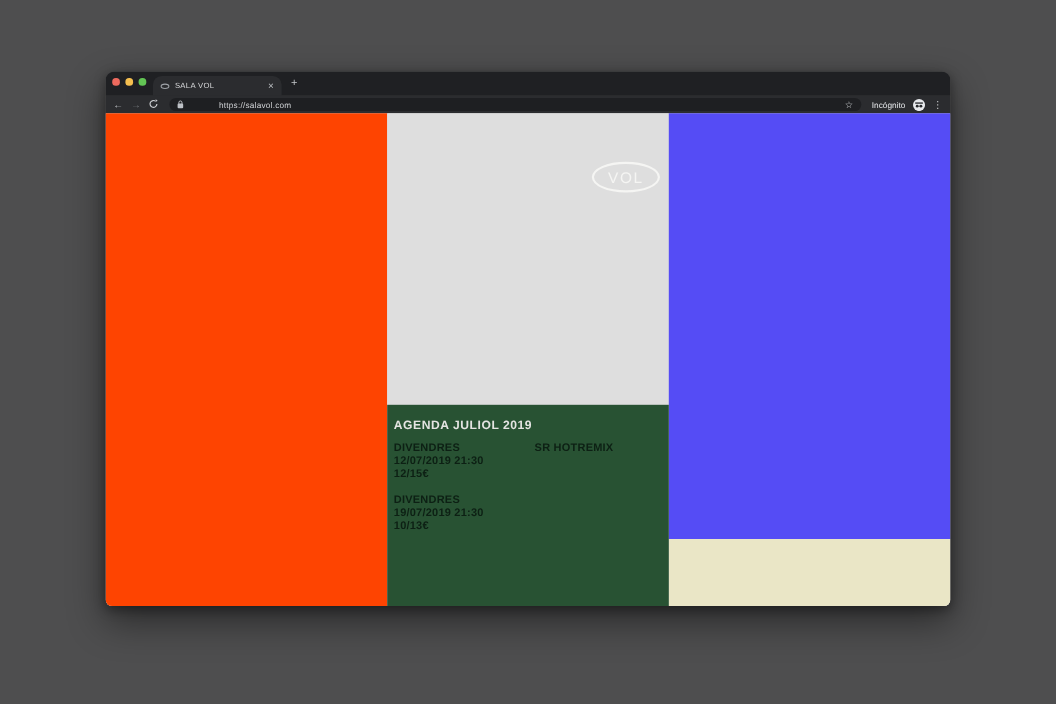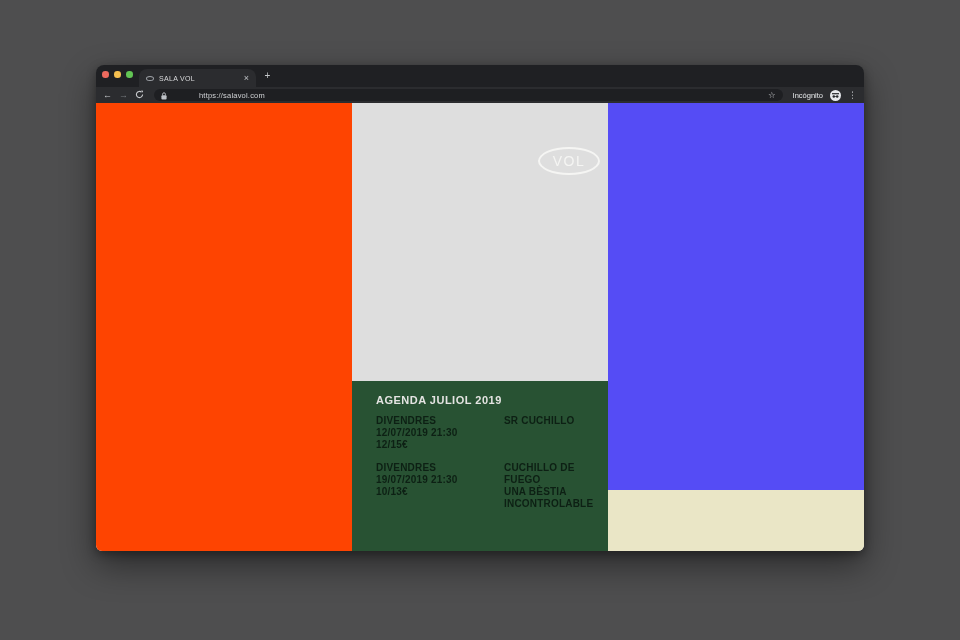--- a/index.html
+++ b/index.html
@@ -31,22 +31,22 @@
     align-items:center;padding:0 7px;gap:4px;margin:0 3px;}
   .url{font-size:7.5px;color:#D0D2D5;letter-spacing:.2px;white-space:nowrap;padding-left:28px;}
   .omni-star{margin-left:auto;font-size:8.5px;color:#C8CACD;line-height:1;}
   .incog-label{font-size:7.5px;color:#E6E8EA;white-space:nowrap;}
   .menu-dots{font-size:9px;color:#C8CACD;line-height:1;}
 
   
   .content{position:relative;width:768px;height:448px;background:#DEDEDE;}
   .col-orange{position:absolute;left:0;top:0;width:256px;height:448px;background:var(--orange,#FE4401);}
   .block-gray{position:absolute;left:256px;top:0;width:256px;height:265px;background:var(--gray,#DEDEDE);}
-  .block-green{position:absolute;left:256px;top:278px;width:256px;height:206px;
-    background:var(--green,#285233);padding:13px 10px 0 24px;}
+  .block-green{position:absolute;left:256px;top:265px;width:256px;height:206px;
+    background:var(--green,#285233);padding:13px 10px 0 6px;}
   .block-blue{position:absolute;left:512px;top:0;width:256px;height:387px;background:var(--blue,#554CF5);}
   .block-cream{position:absolute;left:512px;top:387px;width:256px;height:61px;background:var(--cream,#EAE6C6);}
 
   .vol-logo{position:absolute;left:442px;top:44px;width:62px;height:28px;
     border:2px solid var(--logo-color,#F5F5F3);border-radius:50%;
     display:flex;align-items:center;justify-content:center;
     color:var(--logo-color,#F5F5F3);font-size:14px;letter-spacing:1.5px;font-weight:400;}
 
   .agenda-title{font-size:11px;font-weight:bold;letter-spacing:.5px;
     color:var(--agenda-title-color,#E4E4E2);margin:0 0 9px 0;}
@@ -112,30 +112,26 @@
     <div class="block-blue"></div>
     <div class="block-cream"></div>
 
     <div class="block-green">
       <div class="agenda-title">AGENDA JULIOL 2019</div>
       <div>
           <div class="ev-row">
             <div class="ev-left">DIVENDRES
 12/07/2019 21:30
 12/15€</div>
-            <div class="ev-right">SR CUCHILLO</div>
+            <div class="ev-right">SR HOTREMIX</div>
           </div>
           <div class="ev-row">
             <div class="ev-left">DIVENDRES
 19/07/2019 21:30
 10/13€</div>
-            <div class="ev-right">CUCHILLO DE
-FUEGO
-UNA BÈSTIA
-INCONTROLABLE</div>
           </div>
         </div>
     </div>
 
     <div class="vol-logo">
       <span>VOL</span>
     </div>
   </div>
 
 </div>

